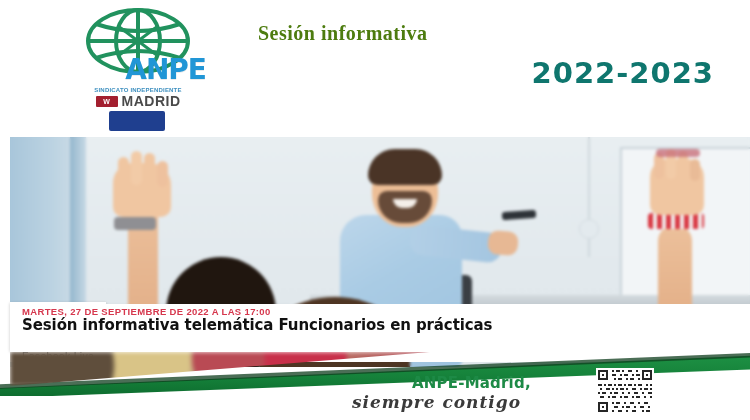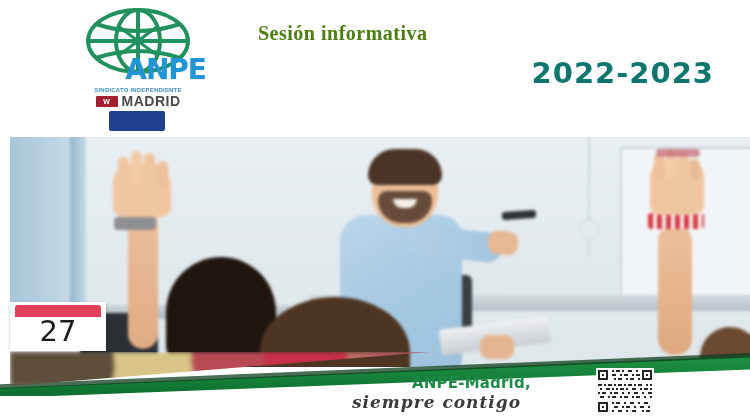--- a/index.html
+++ b/index.html
@@ -438,20 +438,25 @@
     <div id="s3-head"></div>
 
     <div id="photo-blur"></div>
   </div>
 
   <div id="calendar-badge">
     <div id="cal-top"></div>
     <div id="cal-day">27</div>
   </div>
 
+  <div id="event-card">
+    <div id="event-date">MARTES, 27 DE SEPTIEMBRE DE 2022 A LAS 17:00</div>
+    <div id="event-title">Sesión informativa telemática Funcionarios en prácticas</div>
+    <div id="event-sub">Facebook Live</div>
+  </div>
 
   <div id="green-band">
     <div class="shape"></div>
     <div id="dark-diag"></div>
   </div>
   <div id="photo-remnant">
     <div class="blob"></div>
   </div>
 
   <div id="footer">

